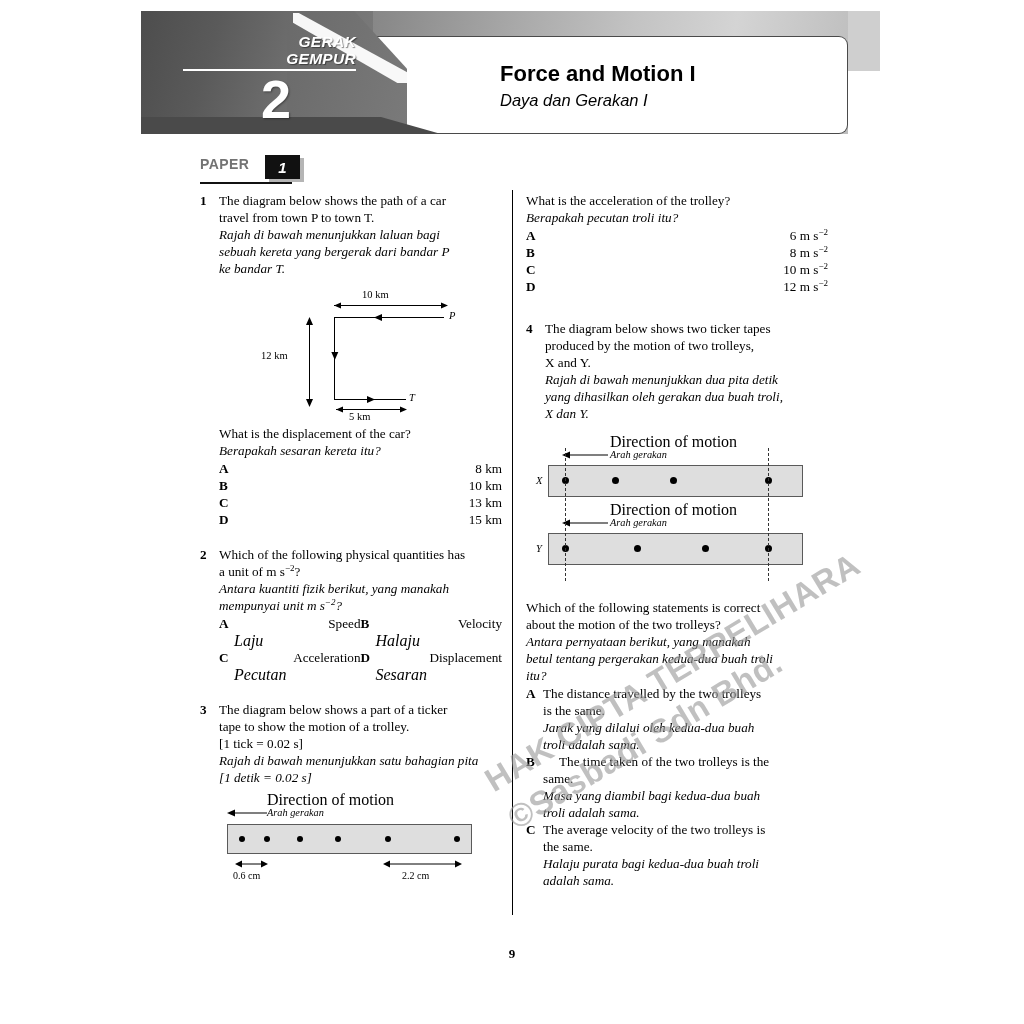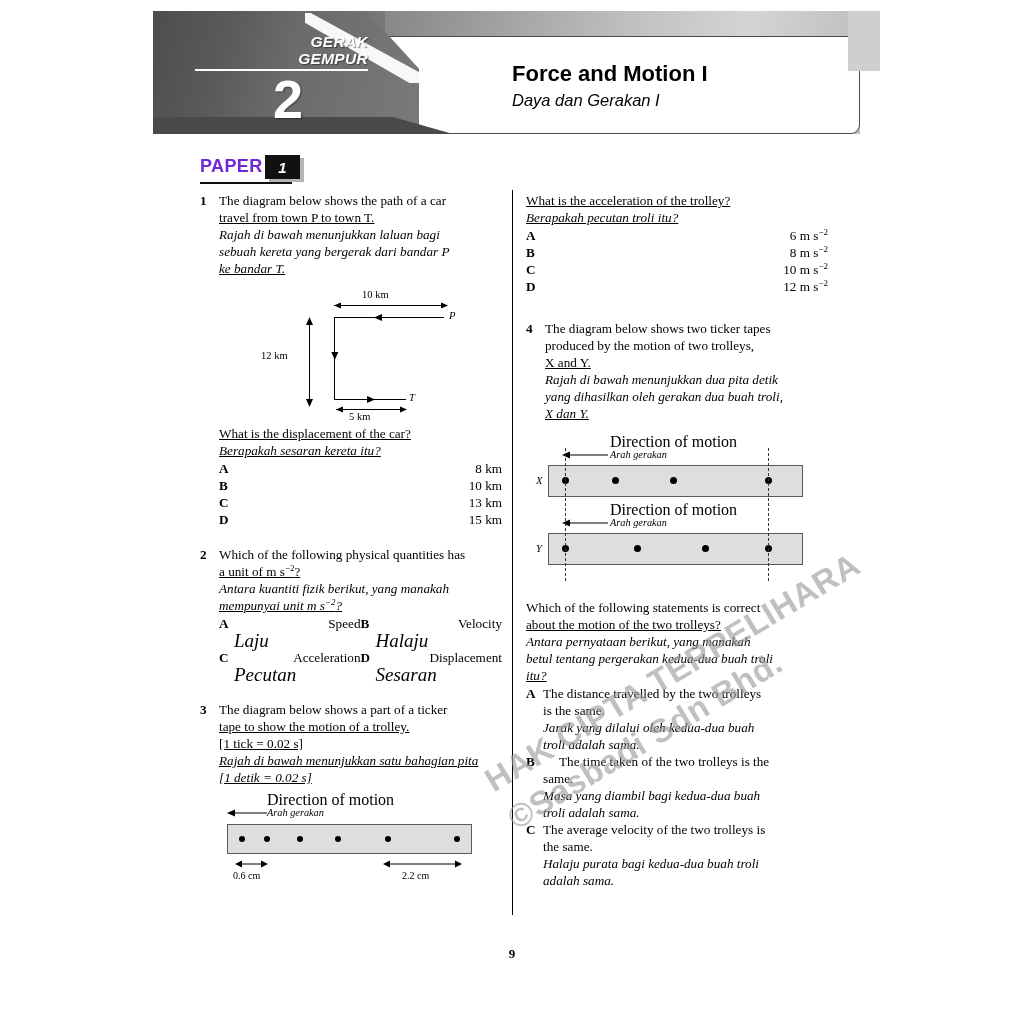--- a/index.html
+++ b/index.html
@@ -11,21 +11,21 @@
     position: relative;
     font-family: "Liberation Serif", serif;
     color: #000;
     overflow: hidden;
   }
 
   
   #banner {
     position: absolute;
     left: 141px; top: 11px;
-    width: 707px; height: 123px; margin-left: 12px;
+    width: 707px; height: 123px;
   }
   .banner-grad {
     position: absolute;
     left: 0; top: 0; width: 707px; height: 123px;
     background: linear-gradient(100deg, #5f5f5f 0%, #6e6e6e 14%, #8a8a8a 34%, #a9a9a9 52%, #c3c3c3 68%, #d4d4d4 82%, #bdbdbd 100%);
   }
   .banner-white {
     position: absolute;
     left: 212px; top: 25px;
     width: 495px; height: 98px;
@@ -119,23 +119,23 @@
   #paper-badge {
     position: absolute;
     left: 200px; top: 155px;
     height: 28px;
   }
   .paper-word {
     position: absolute;
     left: 0; top: 1px;
     font-family: "Liberation Sans", sans-serif;
     font-weight: bold;
-    font-size: 18px;
+    font-size: 14px;
     letter-spacing: .4px;
-    color: #6d28d9;
+    color: #737373;
   }
   .paper-num-shadow {
     position: absolute;
     left: 69px; top: 3px;
     width: 35px; height: 24px;
     background: #b5b5b5;
   }
   .paper-num-box {
     position: absolute;
     left: 65px; top: 0px;
@@ -198,39 +198,39 @@
     font-size: 13.2px;
     line-height: 17px;
     text-align: justify;
   }
   .line-my {
     font-size: 13.2px;
     line-height: 17px;
     font-style: italic;
     text-align: justify;
   }
-  .no-justify { text-align: left; text-decoration: underline; }
+  .no-justify { text-align: left; }
 
   
   .opts { margin-top: 1px; }
   .opt-row {
     display: flex;
     font-size: 13.2px;
     line-height: 17px;
   }
   .opt-letter {
     font-weight: bold;
     width: 15px;
     flex: 0 0 15px;
   }
   .opt-text { flex: 1 1 auto; text-align: right; }
 
   .opts-2col { display: flex; }
   .opts-2col .col { width: 50%; }
-  .opt-indent { margin-left: 15px; font-style: italic; font-size: 19px; line-height: 17px; }
+  .opt-indent { margin-left: 15px; font-style: italic; font-size: 16px; line-height: 17px; }
 
   .opt-block { display: flex; font-size: 13.2px; line-height: 17px; }
   .opt-block .opt-letter { width: 17px; flex: 0 0 17px; font-weight: bold; }
   .opt-block .opt-body { flex: 1 1 auto; }
   .opt-block .opt-body .it { font-style: italic; }
 
   sup { font-size: 9px; vertical-align: super; line-height: 0; }
 
   
   #q1-diagram {

